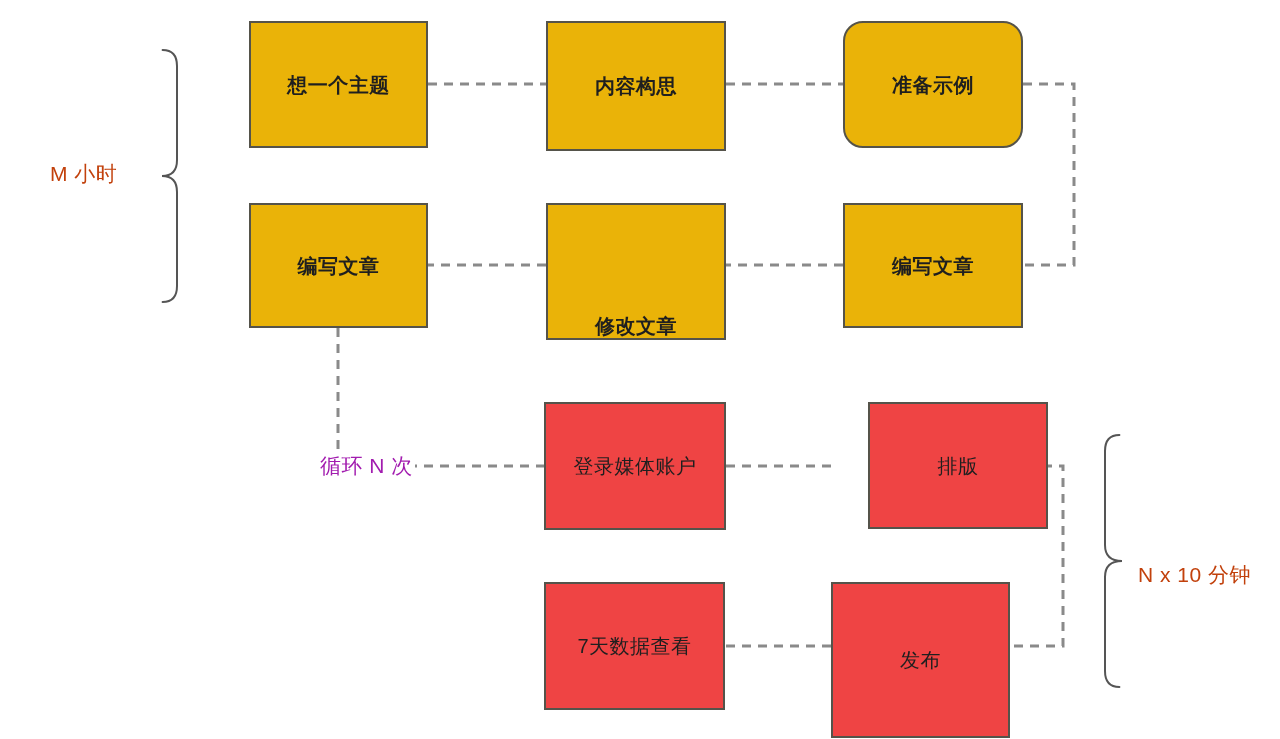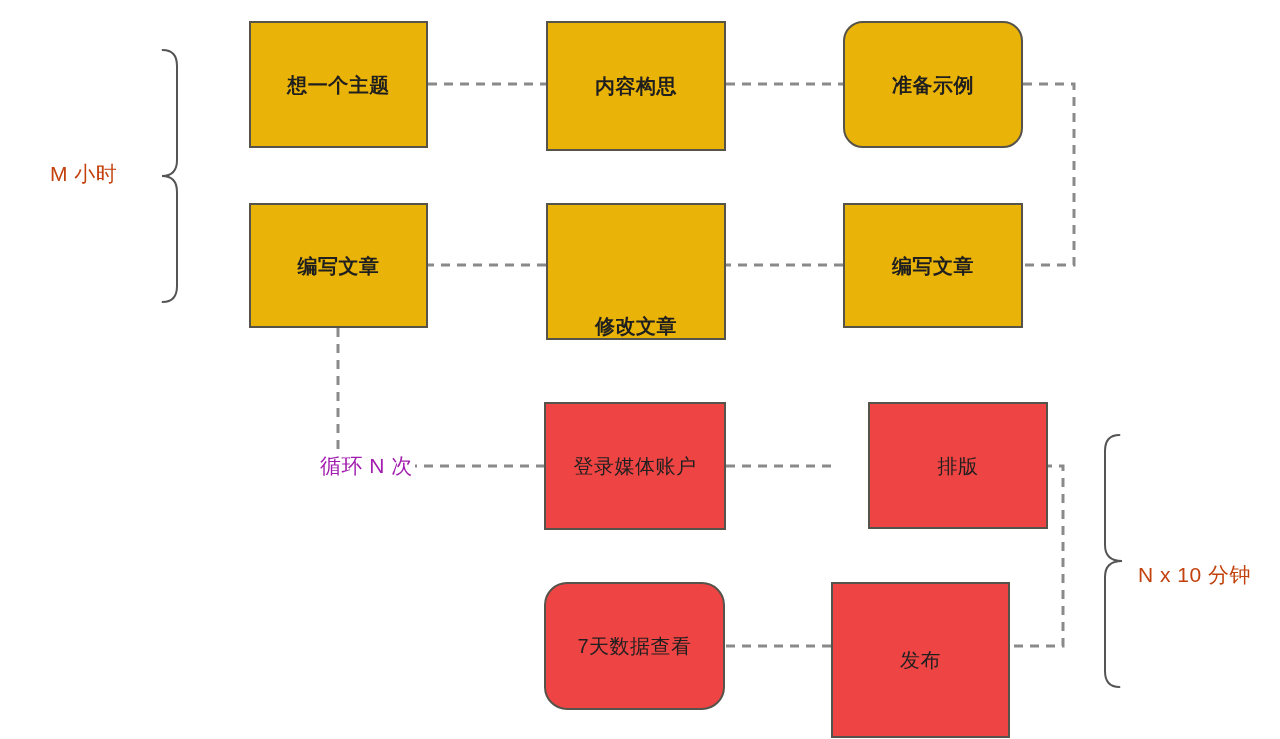--- a/index.html
+++ b/index.html
@@ -99,21 +99,21 @@
       </div>
       <div class="node phase-plan" style="left: 843px; top: 203px; width: 180px; height: 125px;">
         <span>编写文章</span>
       </div>
       <div class="node phase-publish" style="left: 544px; top: 402px; width: 182px; height: 128px;">
         <span>登录媒体账户</span>
       </div>
       <div class="node phase-publish" style="left: 868px; top: 402px; width: 180px; height: 127px;">
         <span>排版</span>
       </div>
-      <div class="node phase-publish" style="left: 544px; top: 582px; width: 181px; height: 128px; border-radius: 23px;">
+      <div class="node phase-publish" style="left: 544px; top: 582px; width: 181px; height: 128px;">
         <span>7天数据查看</span>
       </div>
       <div class="node phase-publish" style="left: 831px; top: 582px; width: 179px; height: 156px;">
         <span>发布</span>
       </div>
     </div>
   <div id="labels-layer">
       <div class="annot" style="left: 50px; top: 160px;">M 小时</div>
       <div class="annot" style="left: 1138px; top: 545px; margin-top: 16px;">N x 10 分钟</div>
       <div class="edge-label" style="left: 318px; top: 452px;">循环 N 次</div>

